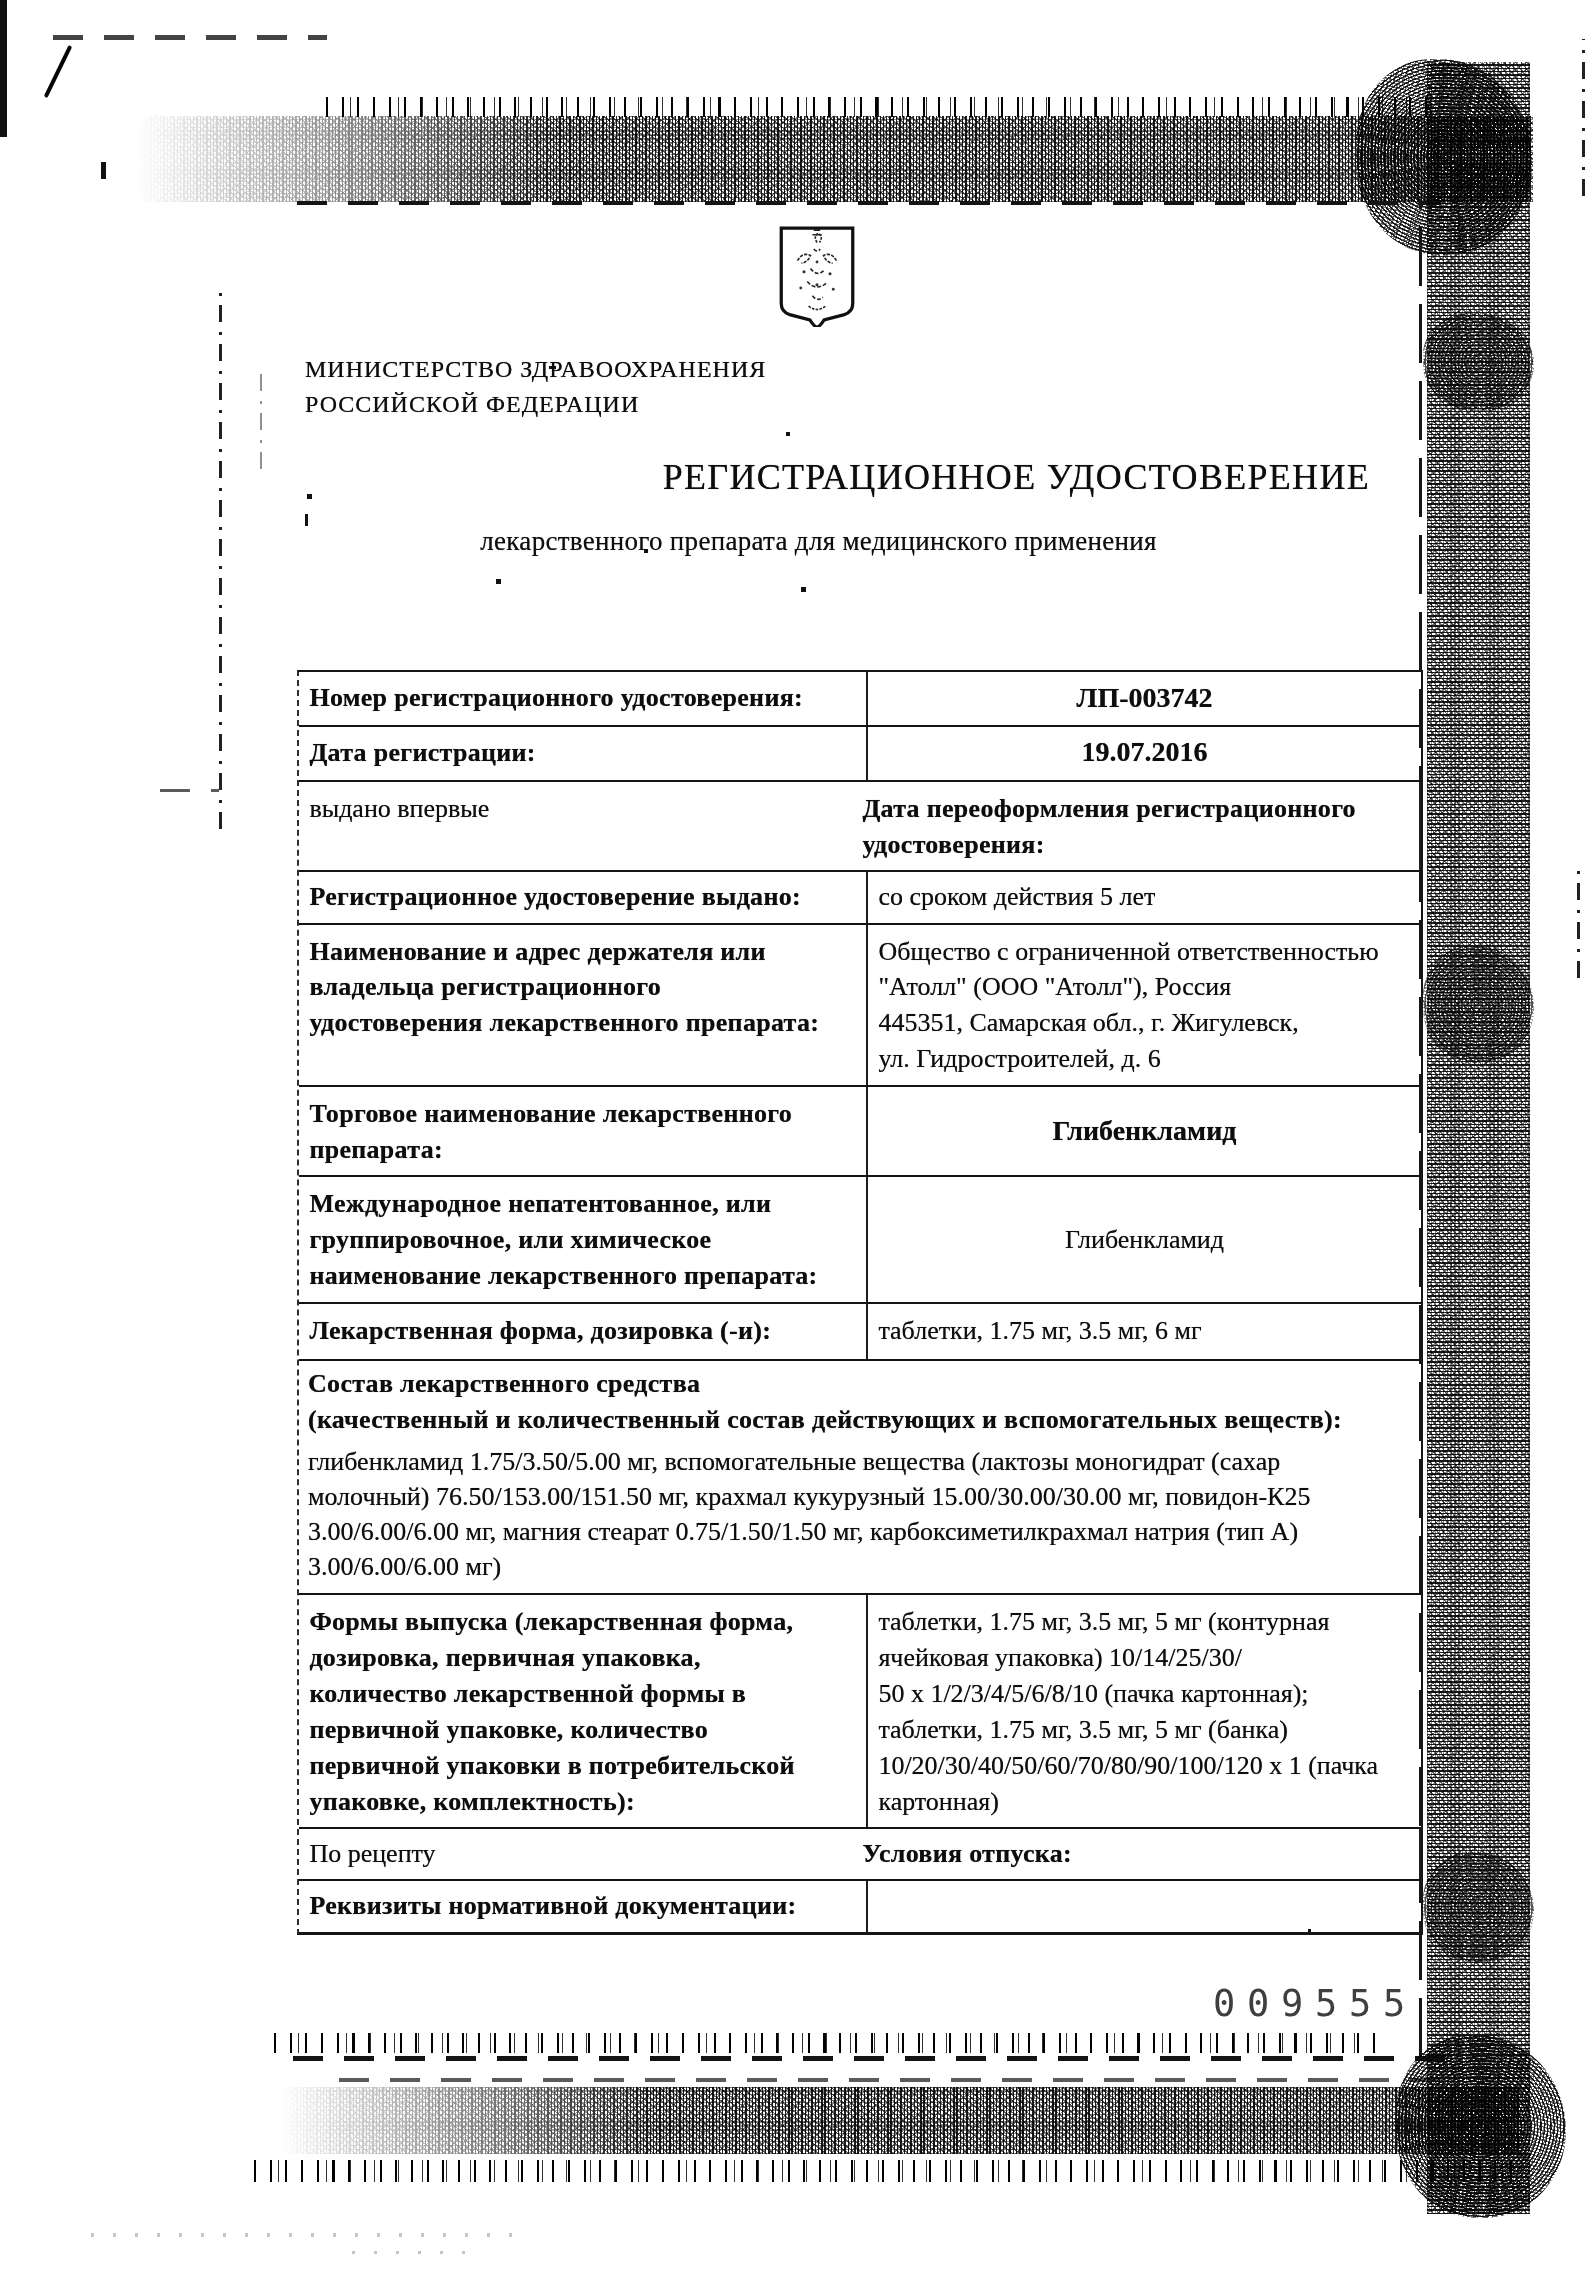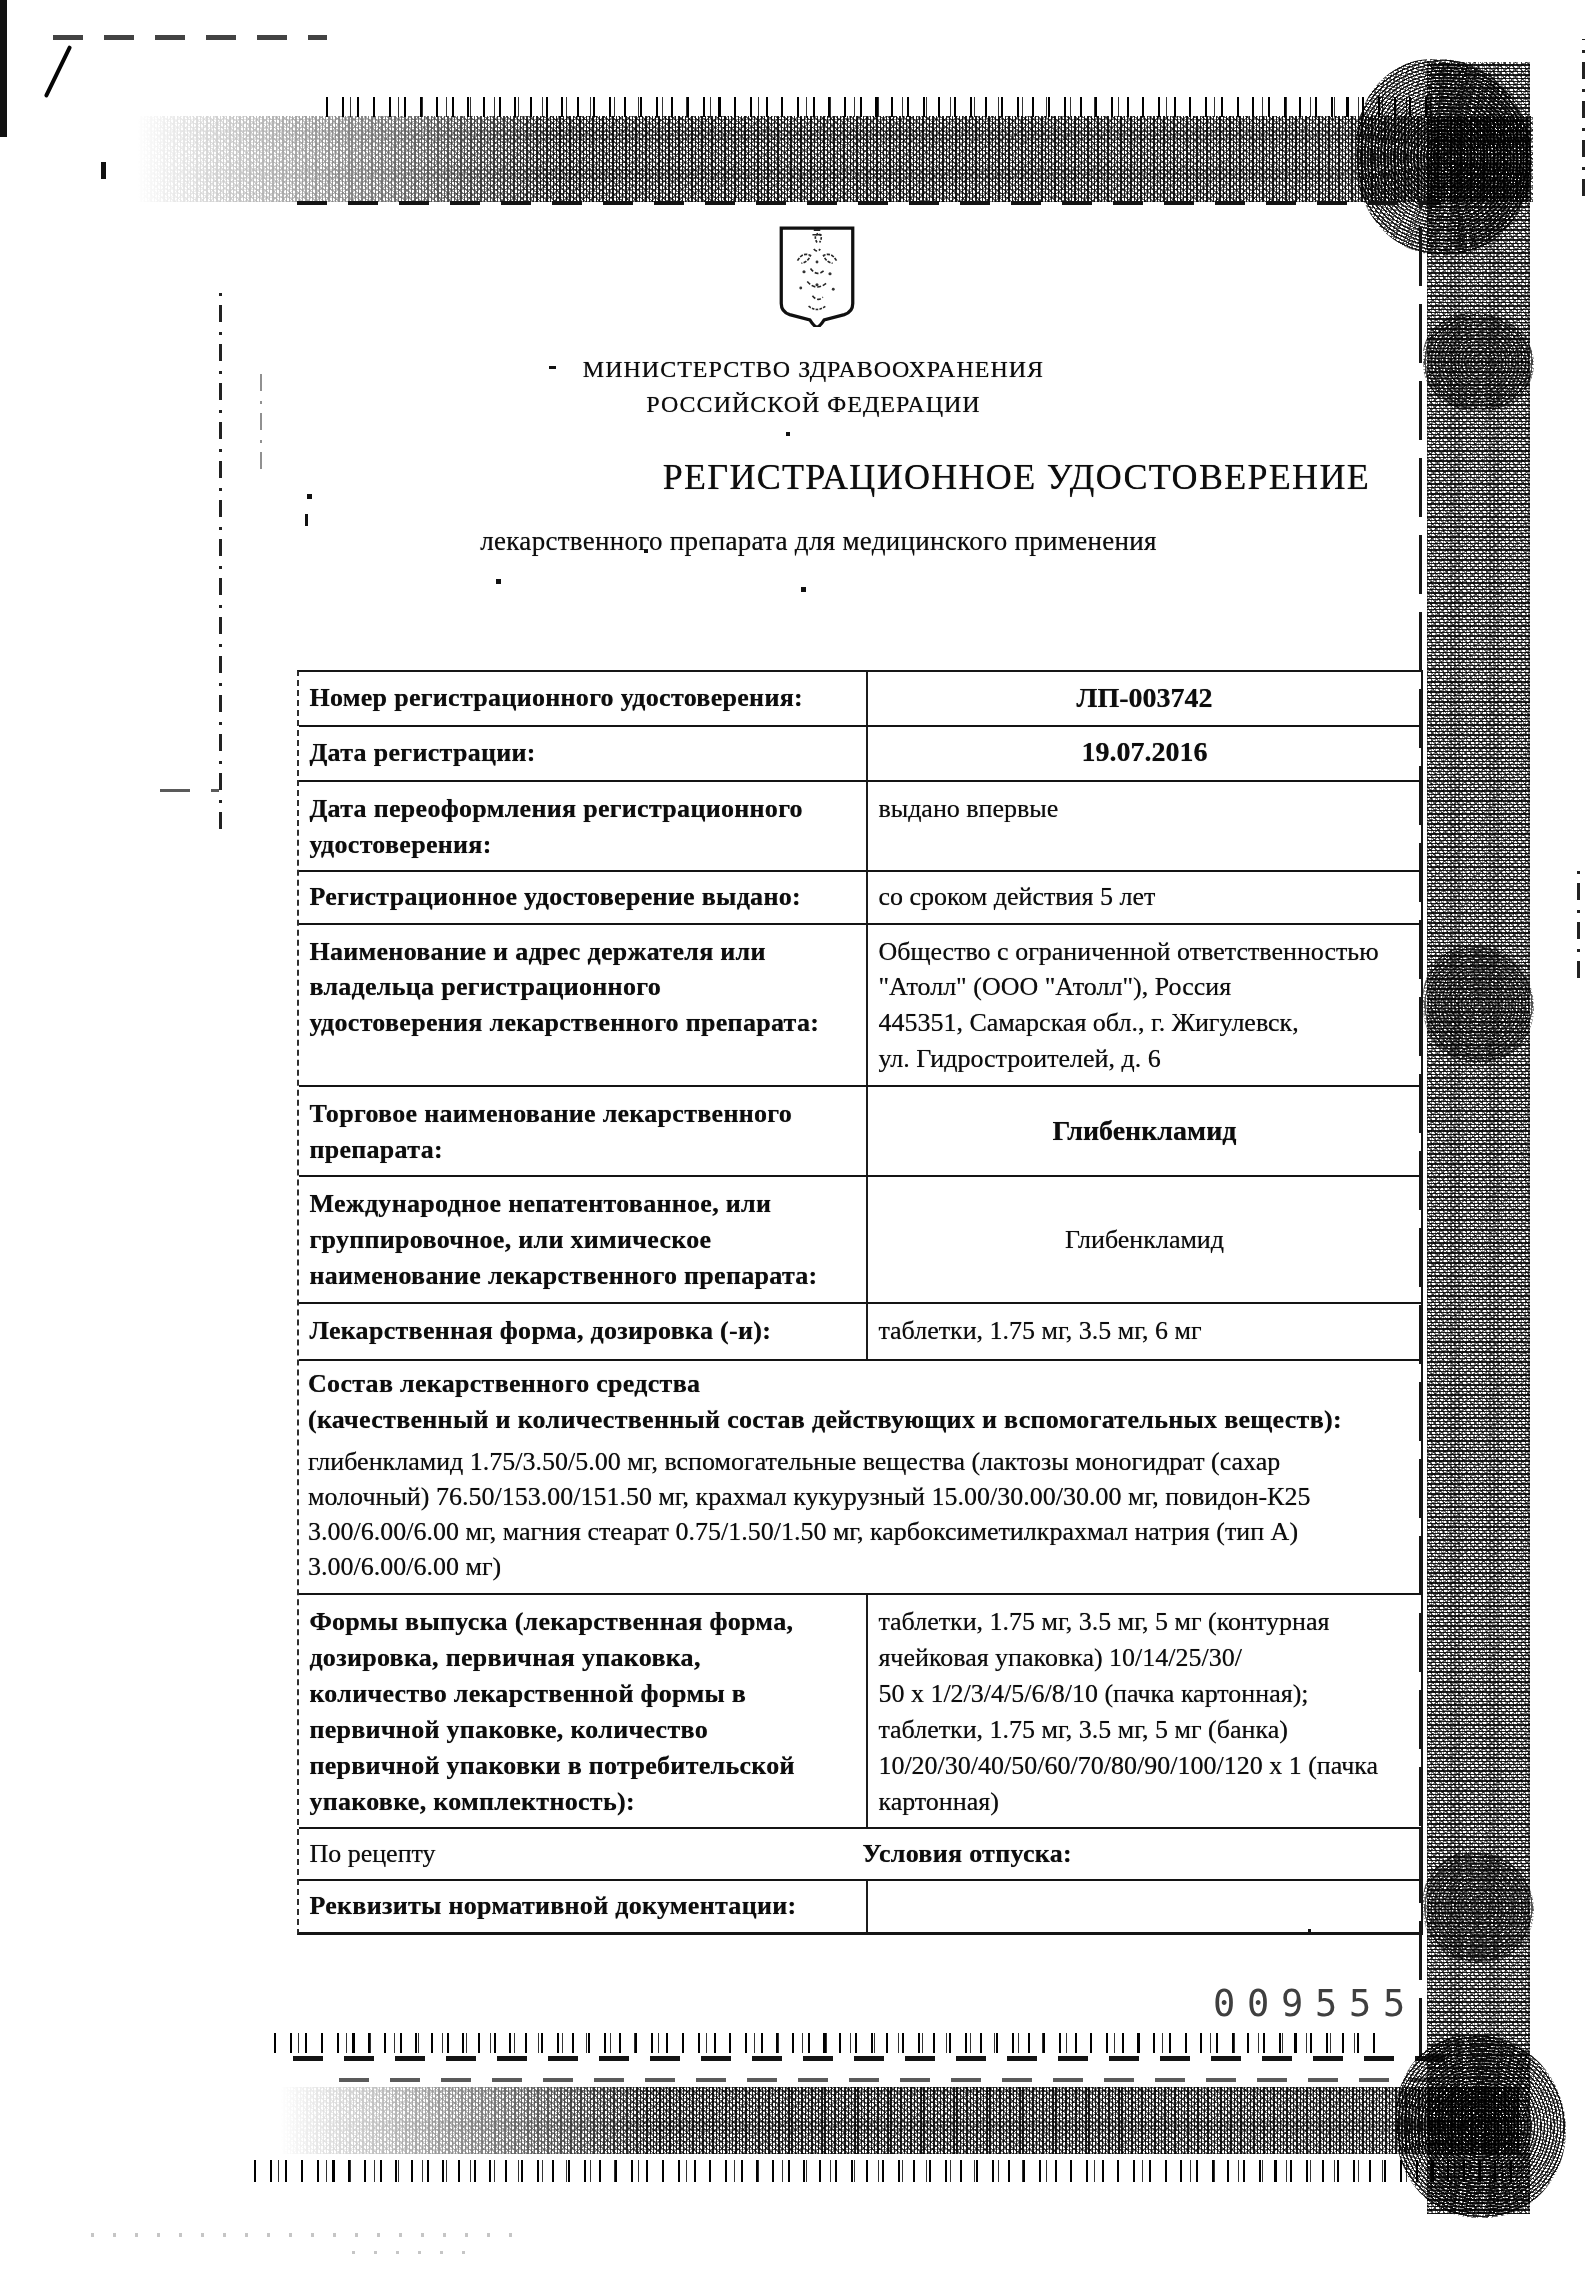--- a/index.html
+++ b/index.html
@@ -30,21 +30,21 @@
   .rosette{border-radius:45% 55% 50% 50%;background-image:
       repeating-radial-gradient(circle at 50% 50%, rgba(0,0,0,.85) 0 1.3px, transparent 1.3px 3.3px),
       repeating-linear-gradient(15deg, rgba(0,0,0,.55) 0 1.3px, transparent 1.3px 3.3px),
       repeating-linear-gradient(-70deg, rgba(0,0,0,.45) 0 1.3px, transparent 1.3px 4.6px);}
   .speck{background:#111;}
   .speck-strip{background-image:repeating-linear-gradient(90deg,rgba(0,0,0,.5) 0 2.6px, transparent 2.6px 22px);opacity:.45;}
   .penmark{background:#050505;transform:rotate(26deg);border-radius:2px;}
 
   
   .emblem{position:absolute;left:773px;top:223px;width:88px;height:104px;}
-  .ministry{position:absolute;left:292px;top:352px;width:1043px;text-align:center;
+  .ministry{position:absolute;left:305px;top:352px;width:1043px;text-align:left;
             font-size:24px;letter-spacing:1px;line-height:1.45;font-weight:400;
             text-shadow:0 0 0.7px rgba(0,0,0,.75);}
   .doc-title{position:absolute;left:261px;top:456px;width:1109px;text-align:right;
              font-size:36px;font-weight:400;letter-spacing:1.3px;text-shadow:0 0 0.7px rgba(0,0,0,.8);}
   .doc-subtitle{position:absolute;left:261px;top:526px;width:1115px;text-align:center;
              font-size:27px;letter-spacing:0.3px;text-shadow:0 0 0.7px rgba(0,0,0,.6);}
 
   
   .doc-table{position:absolute;left:297px;top:650px;width:1126px;z-index:2;
              border-top:2.6px solid #161616;border-bottom:3.3px solid #161616;
@@ -151,23 +151,23 @@
       <div class="cell lbl">Номер регистрационного удостоверения:</div>
       <div class="cell val bold-center">ЛП-003742</div>
     </div>
 
     <div class="trow r1">
       <div class="cell lbl">Дата регистрации:</div>
       <div class="cell val bold-center">19.07.2016</div>
     </div>
 
     <div class="trow r2 top">
+      <div class="cell val">выдано впервые</div>
       <div class="cell lbl">Дата переоформления регистрационного
 удостоверения:</div>
-      <div class="cell val">выдано впервые</div>
     </div>
 
     <div class="trow r3">
       <div class="cell lbl">Регистрационное удостоверение выдано:</div>
       <div class="cell val">со сроком действия 5 лет</div>
     </div>
 
     <div class="trow r4 top">
       <div class="cell lbl">Наименование и адрес держателя или
 владельца регистрационного

